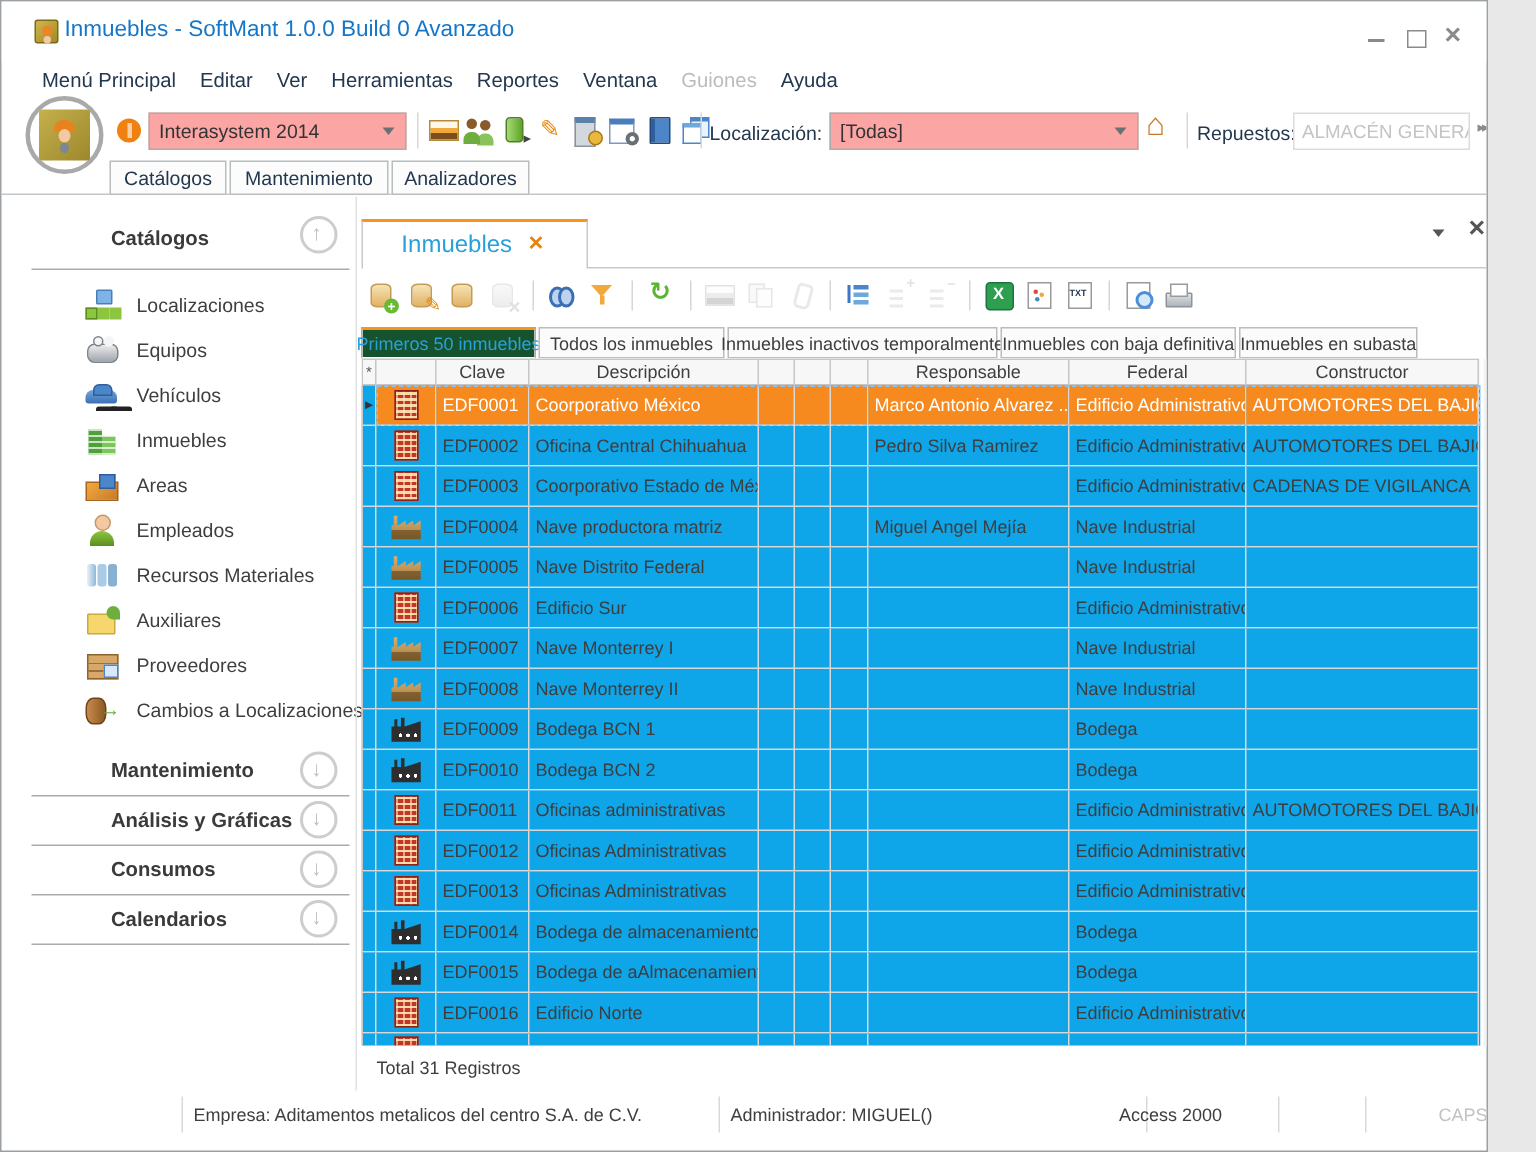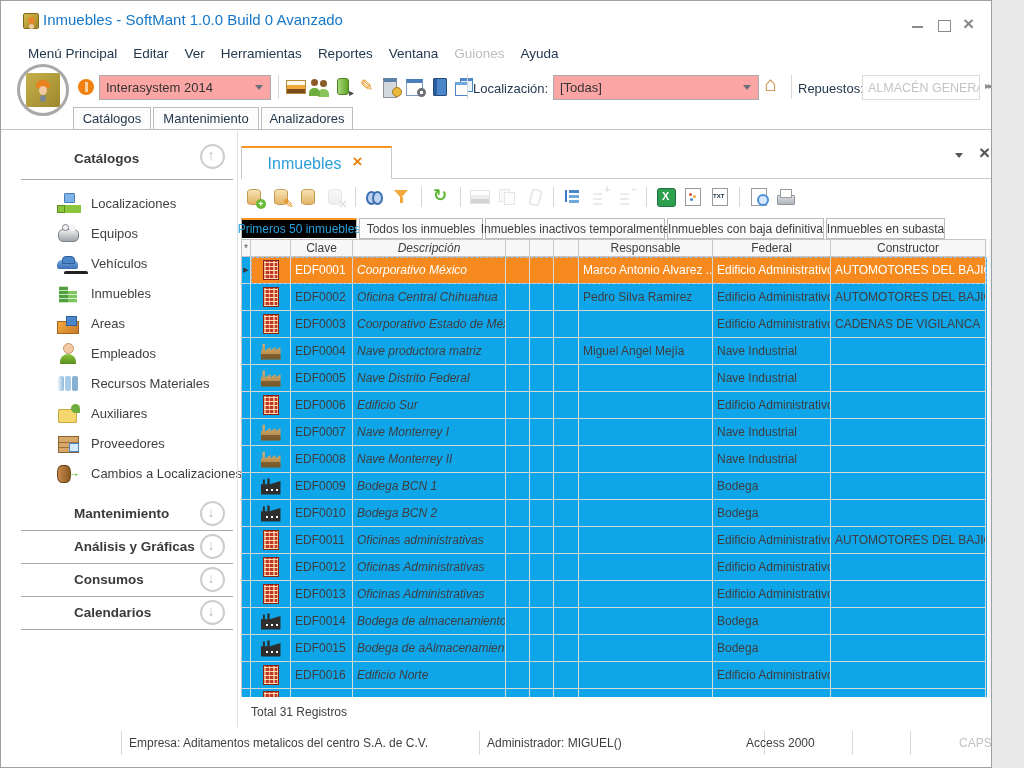--- a/index.html
+++ b/index.html
@@ -82,31 +82,31 @@
   .tbtn { width:22px; height:22px; position:relative; display:inline-block; }
   .vsep { width:1px; height:20px; background:#D6D6D6; margin:0 3px; align-self:center; }
   .disabled .dicon, .tbtn.disabled, .atbtn.disabled { filter:grayscale(1); opacity:.5; }
   .dicon { position:absolute; inset:0; }
   
   .subtabs { position:absolute; left:240px; top:217px; display:flex; }
   .subtab { height:21px; border:1px solid #BCBCBC; background:#FBFBFB; color:#3E3E3E; font-size:12px;
     display:flex; align-items:center; justify-content:center; margin-right:2px; white-space:nowrap; }
   .subtab:nth-child(1){ width:116px; } .subtab:nth-child(2){ width:124px; }
   .subtab:nth-child(3){ width:180px; } .subtab:nth-child(4){ width:157px; } .subtab:nth-child(5){ width:119px; }
-  .subtab.active { background:#000000; border-top:2px solid #F7941D; border-bottom:1px solid #fff; color:#2AA0DB; }
+  .subtab.active { background:#14532d; border-top:2px solid #F7941D; border-bottom:1px solid #fff; color:#2AA0DB; }
   
   #grid { position:absolute; left:240px; top:238px; width:746px; height:459px; overflow:hidden; background:#fff; }
   .grid-head { display:flex; height:18px; background:#F7F7F7; font-size:12px; color:#3E3E3E; }
   .hcell { border:1px solid #C6C6C6; border-left:none; display:flex; align-items:center; justify-content:center; white-space:nowrap; overflow:hidden; }
   .hcell:first-child { border-left:1px solid #C6C6C6; font-size:10px; color:#555; }
   .grid-row { display:flex; height:27px; font-size:12px; position:relative; background:#0ea5e9; }
   .cell { border-right:1px solid #D8D8D8; border-bottom:1px solid #D8D8D8; display:flex; align-items:center; padding:0 4px; white-space:nowrap; overflow:hidden; }
   .c-ind { width:10px; padding:0; justify-content:center; border-left:1px solid #C6C6C6; }
   .c-icon { width:40px; justify-content:center; padding:0; }
-  .c-clave { width:62px; } .c-desc { width:153px;font-style:italic; }
+  .c-clave { width:62px; } .c-desc { width:153px; }
   .c-e1,.c-e2 { width:24px; } .c-e3 { width:25px; }
   .c-resp { width:134px; } .c-fam { width:118px; } .c-con { width:155px; }
   .grid-row.selected .cell:not(.c-ind) { background:#F68A1E; color:#fff; }
   .grid-row.selected::after { content:""; position:absolute; left:10px; right:0; top:0; bottom:0; border:1px dashed #8FC2F0; pointer-events:none; }
   .grid-row.selected .c-ind::before { content:"▶"; font-size:7px; color:#333; }
   .grid-row.partial { height:8px; overflow:hidden; }
   .grid-row.partial .cell { border-bottom:none; }
   .grid-row.partial .c-icon { align-items:flex-start; padding-top:2px; }
   
   .gi { position:relative; display:inline-block; }

